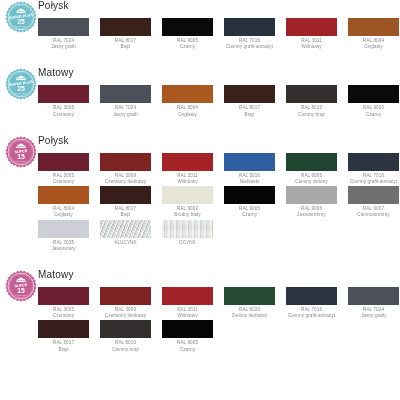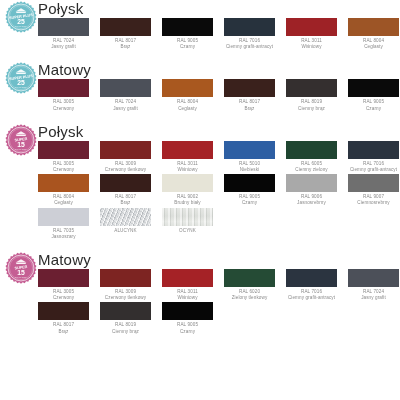--- a/index.html
+++ b/index.html
@@ -5,26 +5,26 @@
   html,body{margin:0;padding:0;}
   body{
     width:400px;height:400px;
     background:#ffffff;
     font-family:"Liberation Sans","DejaVu Sans",sans-serif;
     overflow:hidden;
   }
   .page{position:relative;width:400px;height:400px;}
 
   .section{position:relative;padding-left:38px;}
-  .section + .section{margin-top:6px;}
+  .section + .section{margin-top:12px;}
 
   .sec-head{position:relative;height:18px;}
   .sec-title{
     position:absolute;left:0;top:0;
-    font-size:15px;color:#2b2b2b;
+    font-size:10px;color:#2b2b2b;
     letter-spacing:0.2px;
     white-space:nowrap;
   }
 
   
   .badge{
     position:absolute;left:4px;top:0;
     width:34px;height:34px;
   }
   .badge svg{display:block;width:34px;height:34px;}

